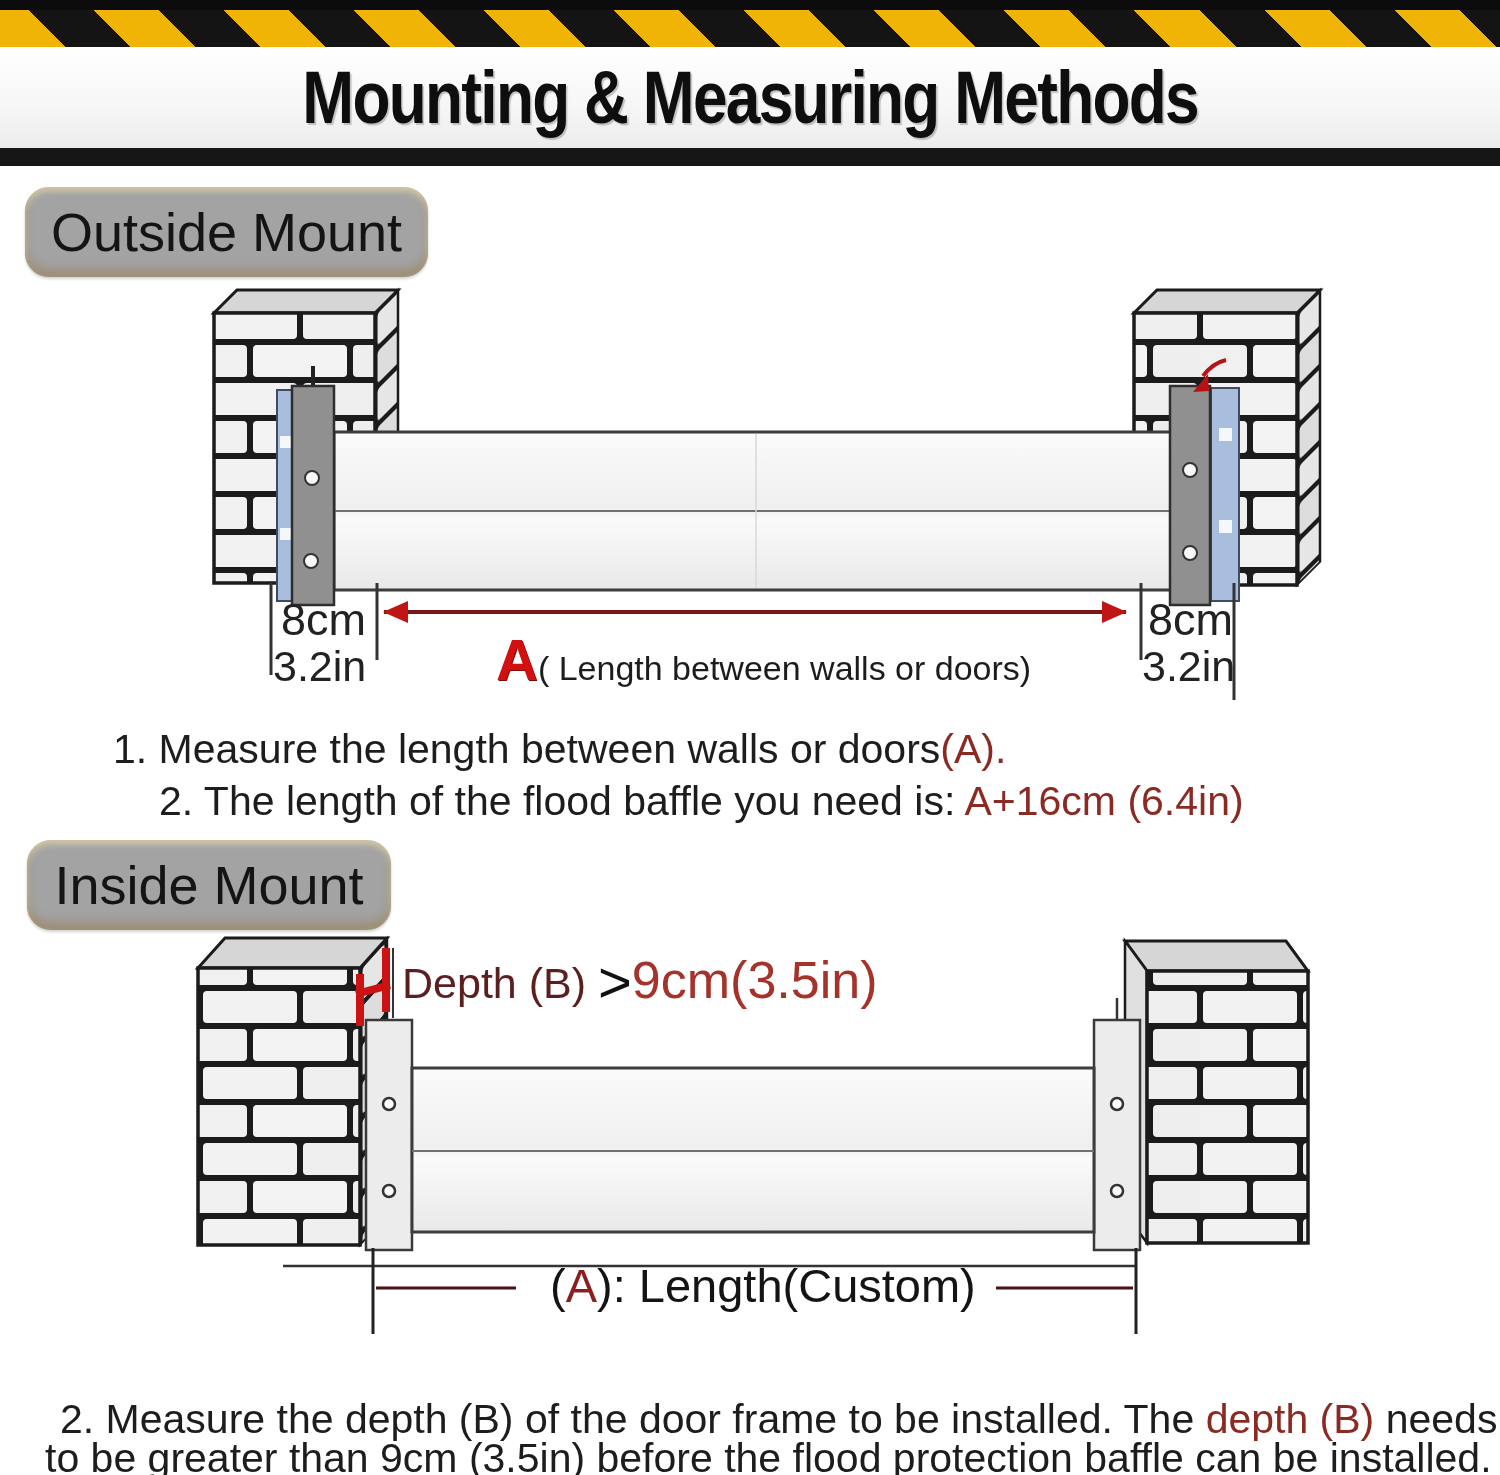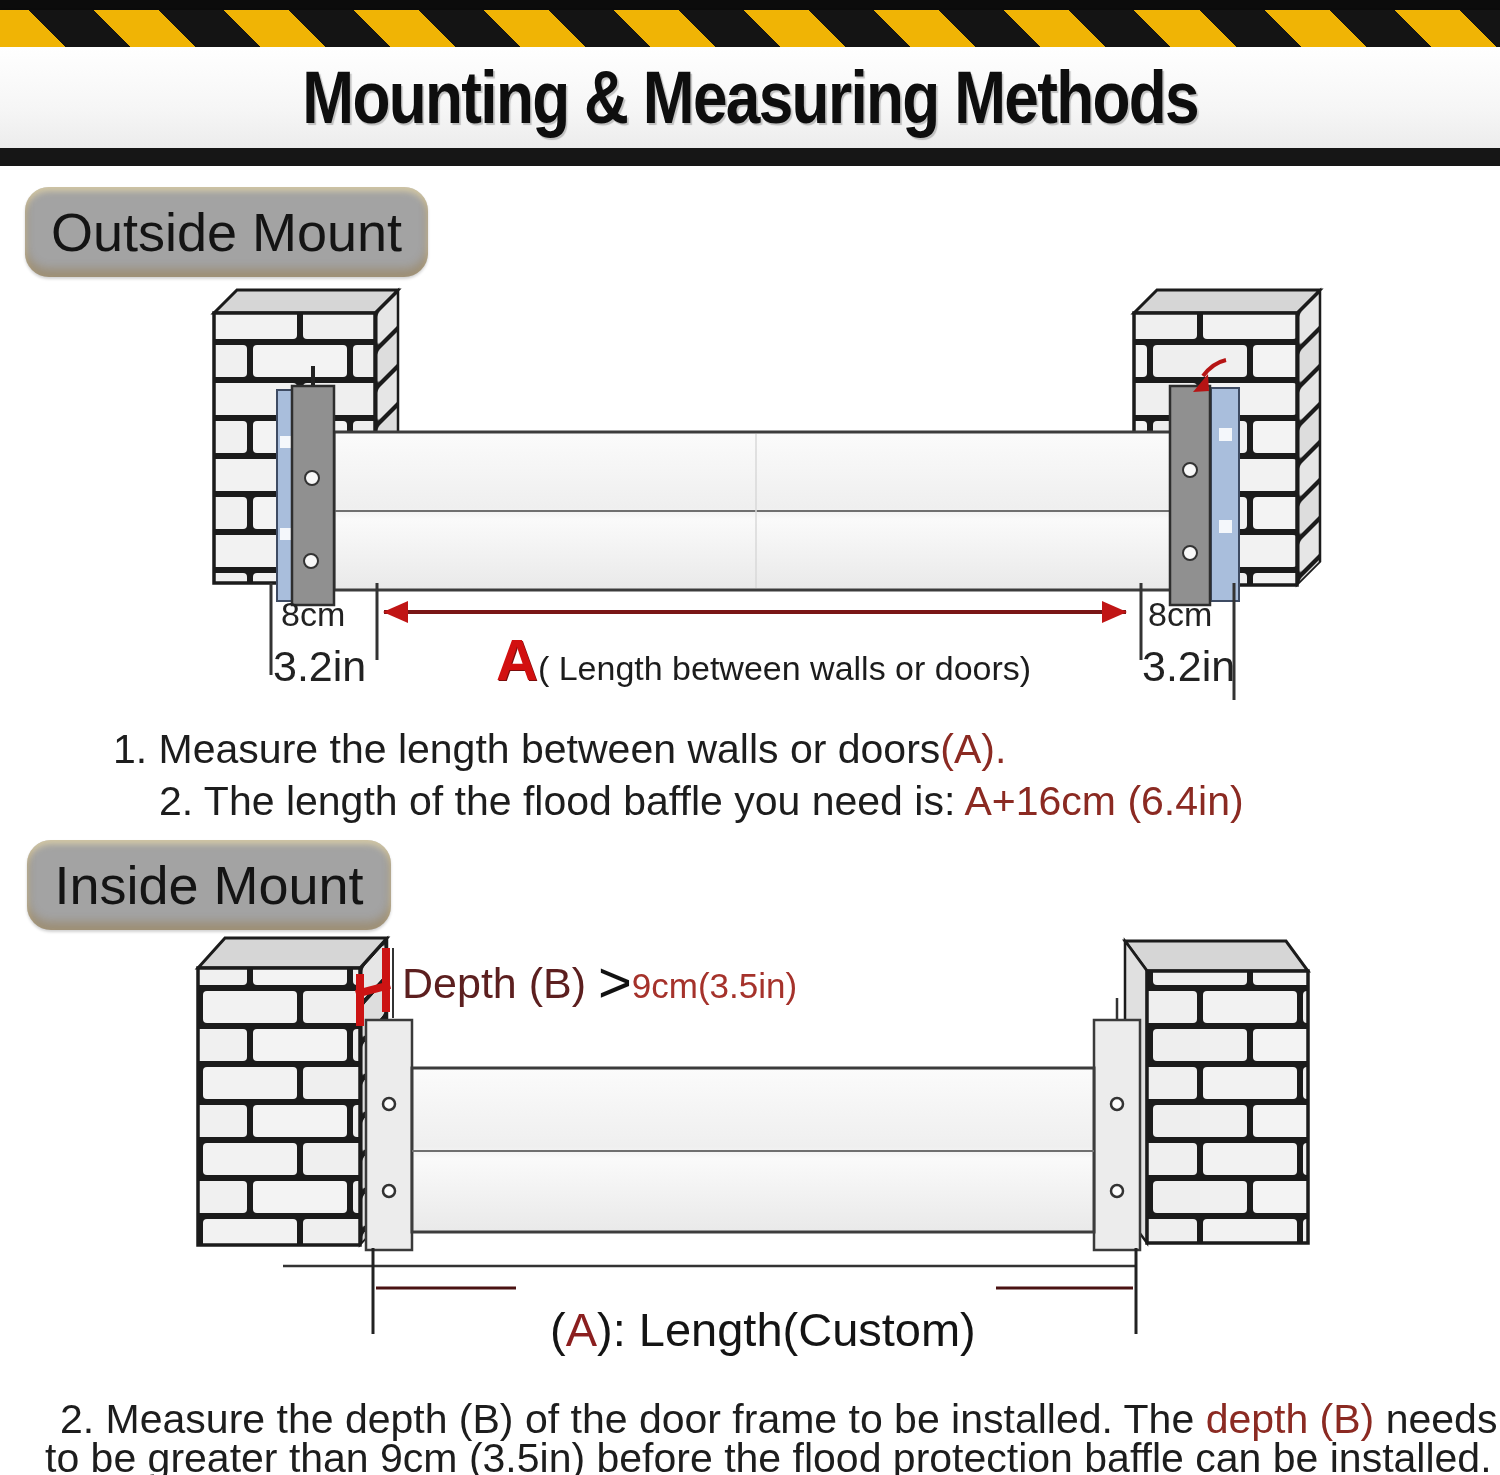--- a/index.html
+++ b/index.html
@@ -33,31 +33,31 @@
   
   .badge{
     background:#a3a3a3;border-radius:24px;
     box-shadow:inset 0 -8px 10px rgba(140,90,0,.28), inset 0 4px 6px rgba(255,235,170,.55), 0 2px 3px rgba(0,0,0,.18);
     display:flex;align-items:center;justify-content:center;
     font-size:54px;color:#141414;white-space:nowrap;
   }
   .badge-outside{left:25px;top:187px;width:403px;height:90px;}
   .badge-inside{left:27px;top:840px;width:364px;height:90px;}
   
-  .dim-text{font-size:34px;color:#222;white-space:nowrap;line-height:1;}
+  .dim-text{font-size:45px;color:#222;white-space:nowrap;line-height:1;}
   .span-label{left:496px;top:626px;white-space:nowrap;}
   .span-label .letter{font-size:58px;font-weight:700;color:#D21010;text-shadow:1px 1px 0 #7a0c0c;}
   .span-label .rest{font-size:34px;color:#1c1c1c;}
   .step{font-size:41px;color:#1d1d1d;white-space:nowrap;line-height:1.1;text-align:right;}
   .maroon{color:#8B2A22;}
   .depth-label{left:402px;top:948px;white-space:nowrap;}
   .depth-label .dname{font-size:43px;color:#5C1F1F;}
   .depth-label .dgt{font-size:58px;color:#111;vertical-align:-4px;}
-  .depth-label .dval{font-size:35px;color:#A5322B;}
-  .length-label{left:550px;top:1302px;font-size:47px;white-space:nowrap;color:#141414;}
+  .depth-label .dval{font-size:52px;color:#A5322B;}
+  .length-label{left:550px;top:1258px;font-size:47px;white-space:nowrap;color:#141414;}
   .length-label .letter{color:#8B1F1F;}
 </style>
 </head>
 <body>
 
 <div class="poster">
 
   <div class="abs top-black-bar"></div>
   <div class="abs hazard-band"></div>
   <div class="abs title-band">

